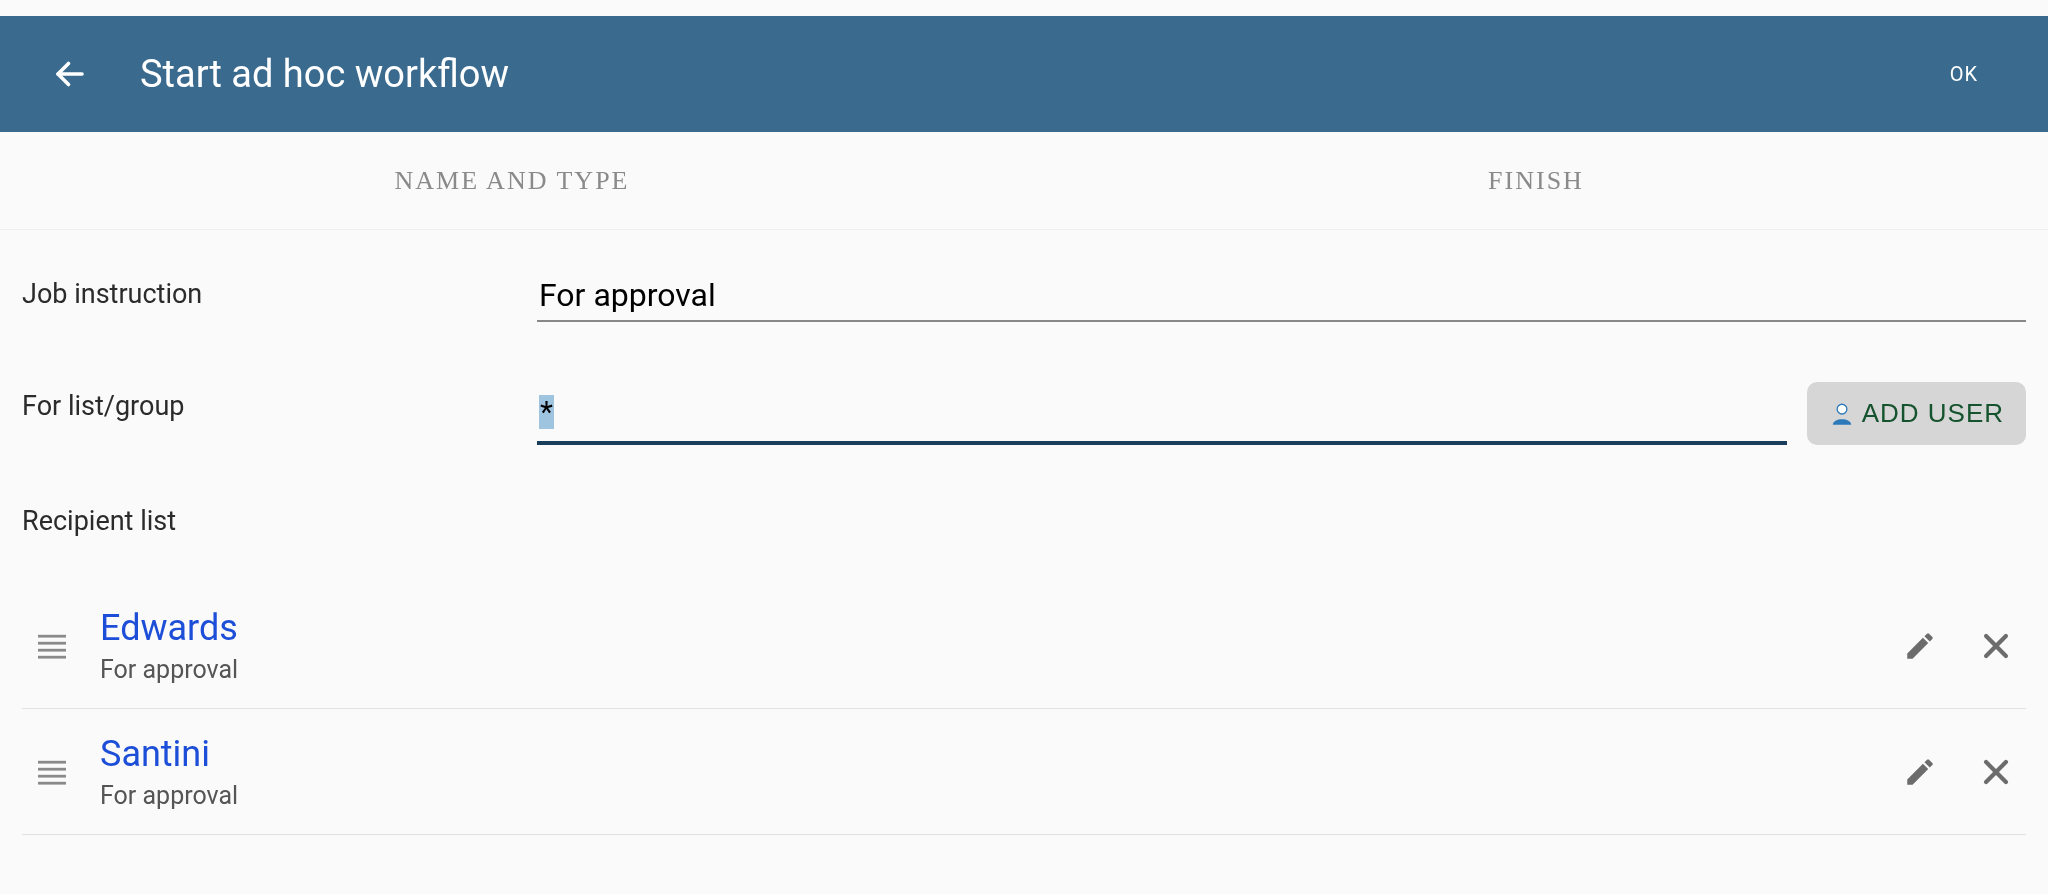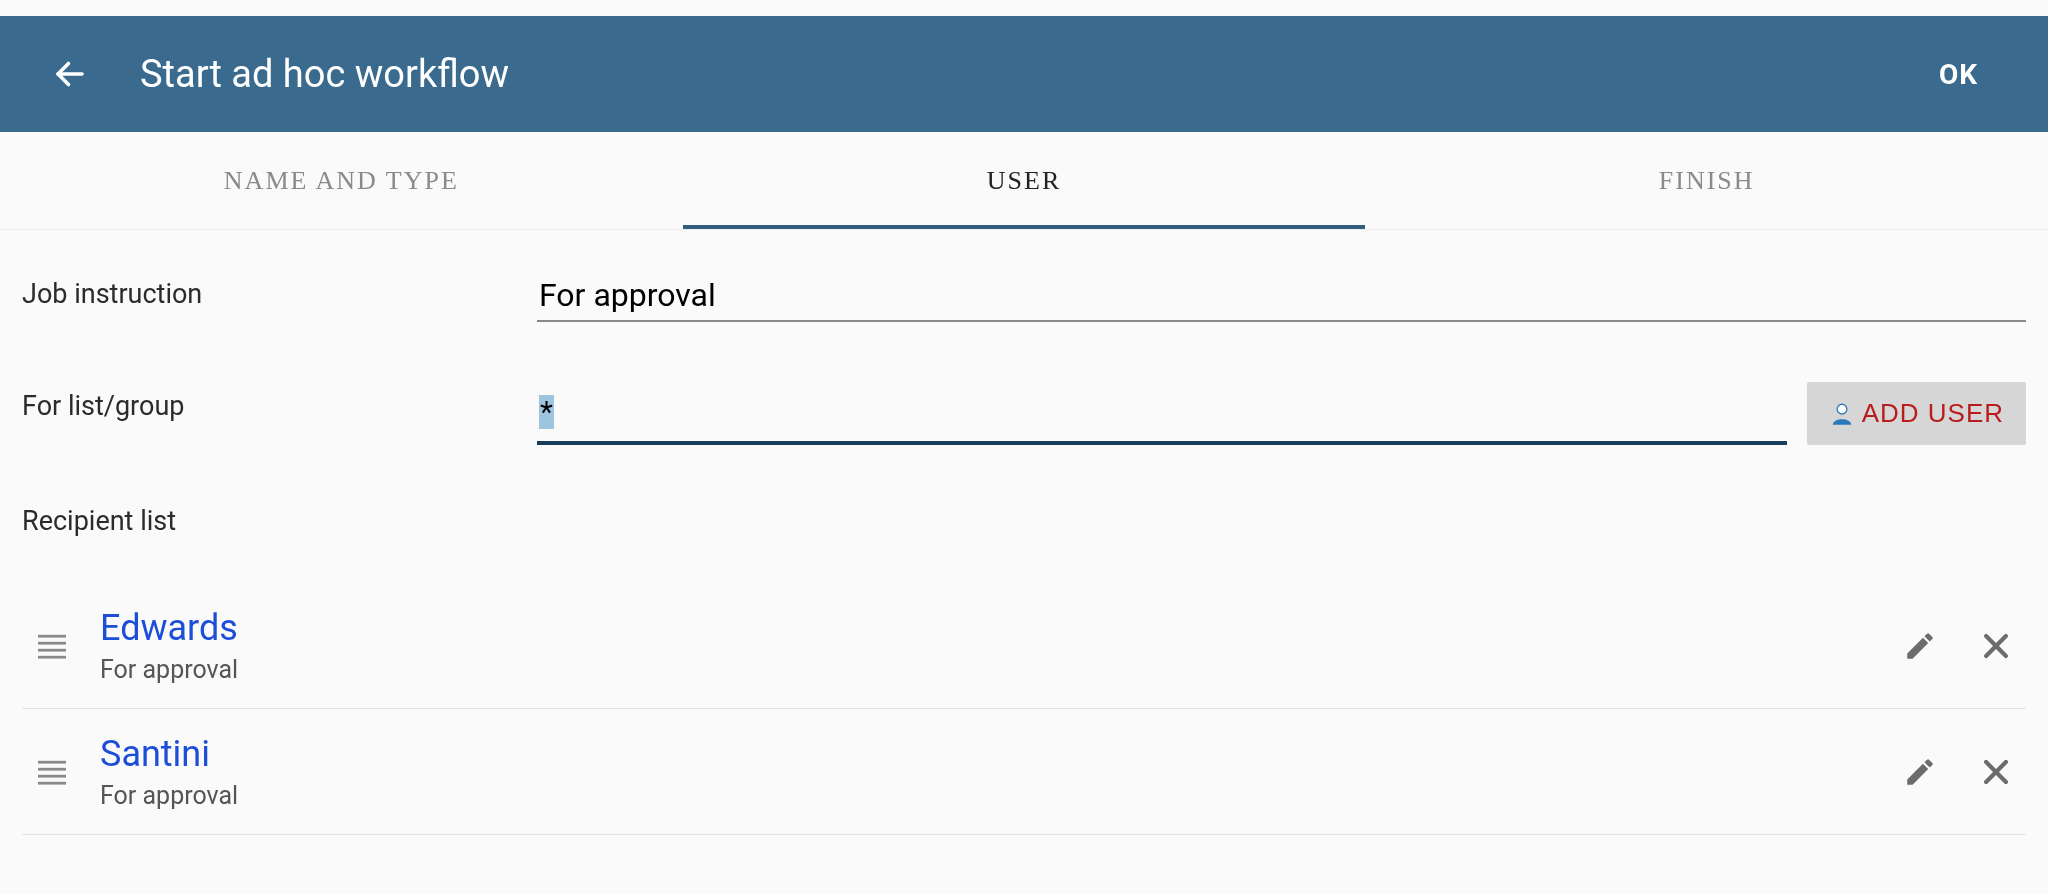--- a/index.html
+++ b/index.html
@@ -28,22 +28,22 @@
     justify-content: center;
     cursor: pointer;
     margin-right: 50px;
   }
   .header-title {
     font-size: 38px;
     font-weight: 400;
     flex: 1;
   }
   .ok-btn {
-    font-size: 28px;
-    font-weight: 700;
+    font-size: 20px;
+    font-weight: 400;
     letter-spacing: 1px;
     cursor: pointer;
     padding: 10px 20px;
   }
   .tabs {
     display: flex;
     height: 98px;
     border-bottom: 1px solid #eee;
     background: #fafafa;
     font-family: Liberation Serif, serif;
@@ -114,26 +114,26 @@
     padding:0 1px;
     color:#000;
     pointer-events:none;
   }
   .add-user-btn {
     background: #d6d6d6;
     border: none;
     padding: 16px 22px;
     font-size: 26px;
     letter-spacing: 1px;
-    color: #b91c1c;
+    color: #14532d;
     cursor: pointer;
     display: flex;
     align-items: center;
     gap: 7px;
-    border-radius: 2px;
+    border-radius: 10px;
   }
   .section-label {
     font-size: 27px;
     color: #2b2b2b;
     margin-bottom: 46px;
   }
   .recipient-list { }
   .recipient-item {
     display: flex;
     align-items: center;
@@ -180,21 +180,20 @@
         <line x1="20" y1="12" x2="4" y2="12"></line>
         <polyline points="11 5 4 12 11 19"></polyline>
       </svg>
   </div>
   <div class="header-title">Start ad hoc workflow</div>
   <div class="ok-btn">OK</div>
 </div>
 
 <div class="tabs">
   <div class="tab">NAME AND TYPE</div>
-  <div class="tab active">USER</div>
   <div class="tab">FINISH</div>
 </div>
 
 <div class="content">
 
   <div class="form-row">
     <div class="form-label">Job instruction</div>
     <div class="form-field">
       <input class="text-input" type="text" value="For approval" style="">
     </div>

